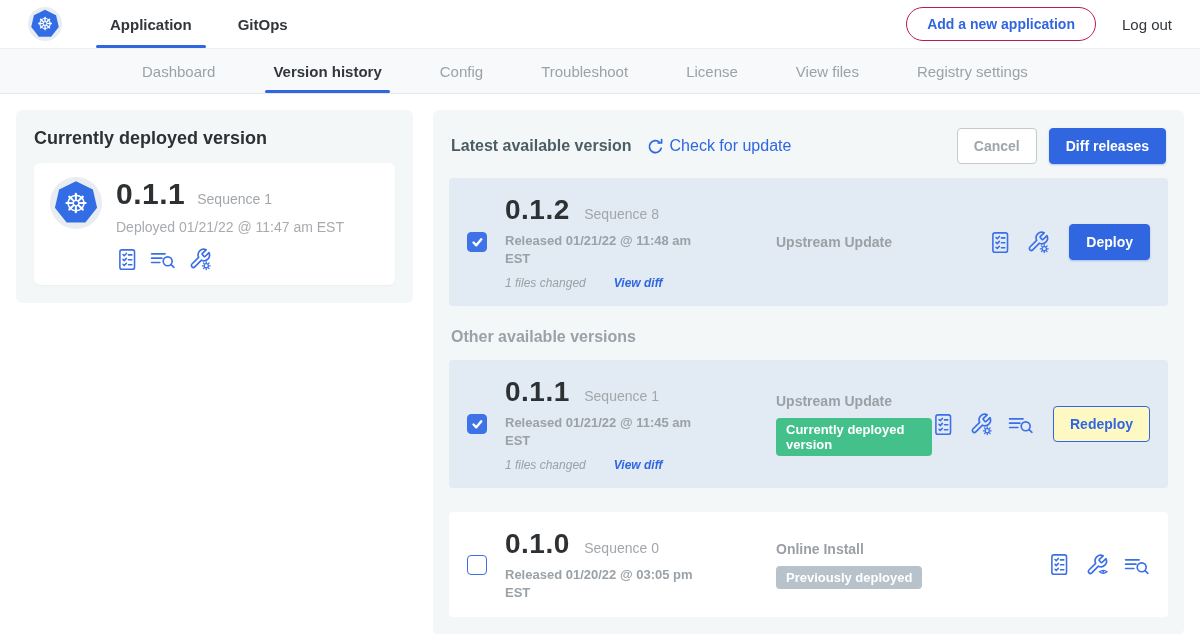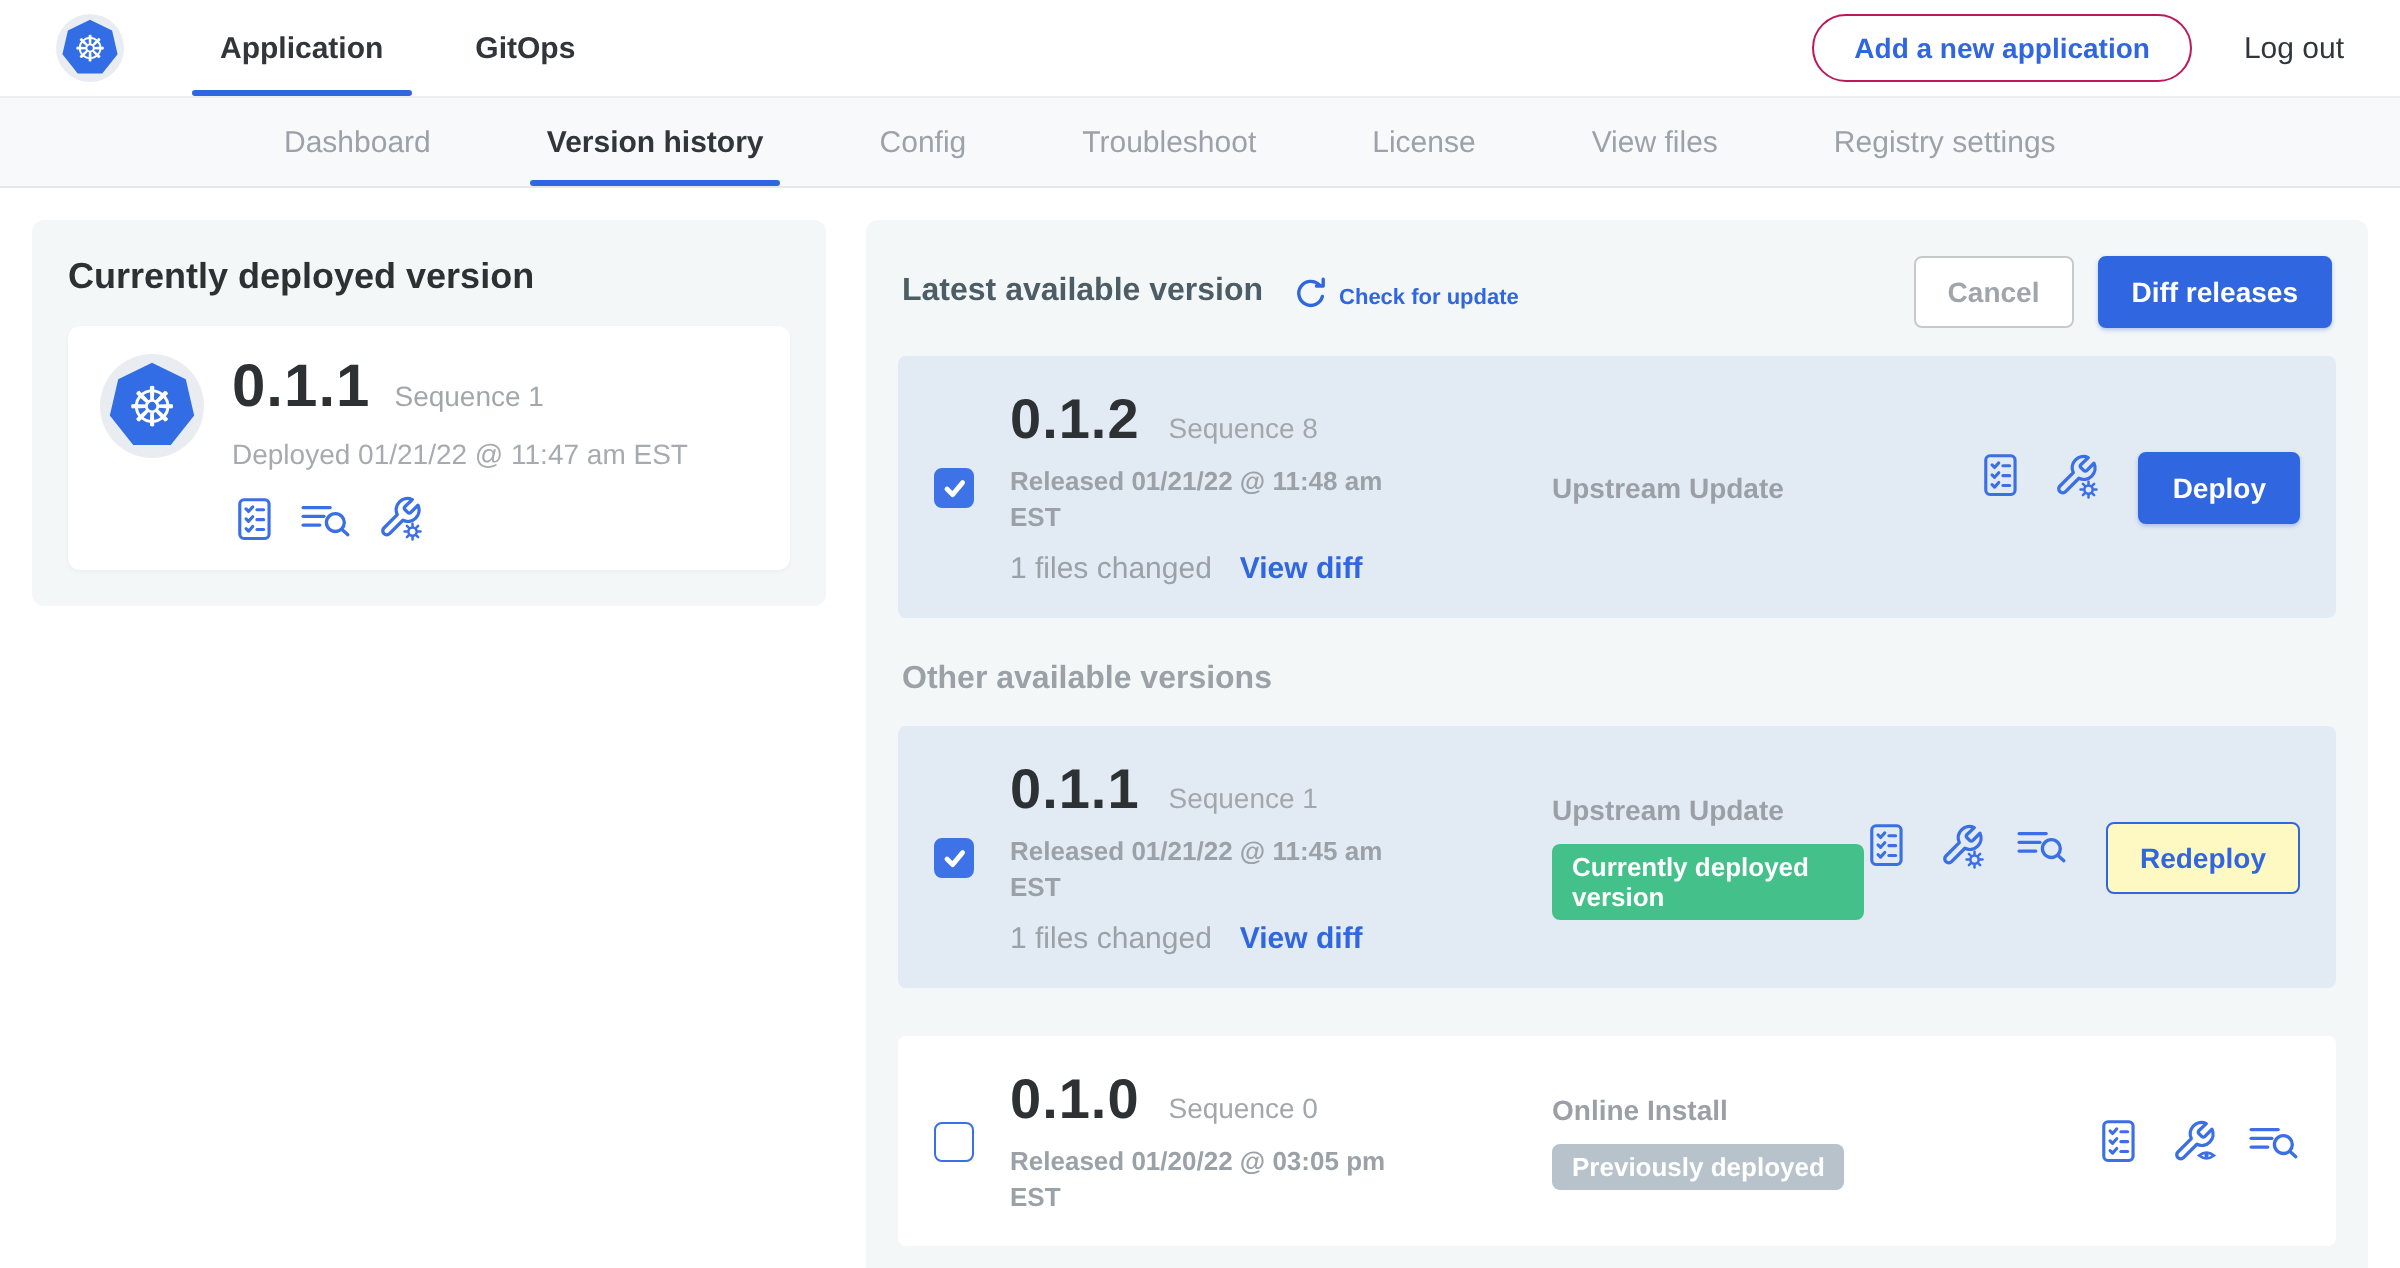--- a/index.html
+++ b/index.html
@@ -42,51 +42,51 @@
   .ver-line { display:flex; align-items:baseline; gap:12px; }
   .ver-big { font-size:30px; font-weight:800; color:#2d3134; letter-spacing:.5px; }
   .seq { font-size:14px; color:#a2a7ac; }
   .deployed-ts { font-size:14px; color:#a7abaf; margin-top:8px; }
   .icon-row { display:flex; align-items:center; gap:12px; margin-top:12px; }
   .ic { display:inline-flex; cursor:pointer; }
 
   
   .rp-head { display:flex; align-items:center; margin:4px 2px 14px; }
   .rp-title { font-size:16px; font-weight:bold; color:#4c5d66; margin-right:14px; }
-  .link-act { display:flex; align-items:flex-end; gap:6px; color:#3066e0; font-size:11px; font-weight:bold;
+  .link-act { display:flex; align-items:flex-end; gap:6px; color:#3066e0; font-size:16px; font-weight:normal;
     cursor:pointer; margin-right:22px; white-space:nowrap; }
   .rp-buttons { margin-left:auto; display:flex; gap:12px; }
   .btn { font-family:inherit; font-size:14px; font-weight:bold; border-radius:4px; padding:9px 16px; cursor:pointer; }
   .btn-cancel { background:#fff; border:1px solid #c6cacd; color:#9fa5aa; }
   .btn-primary { background:#3066e0; border:1px solid #3066e0; color:#fff; box-shadow:0 1px 2px rgba(48,102,224,.35); }
   .btn-outline { background:#fef9c3; border:1px solid #3066e0; color:#3066e0; }
 
   
   .vrow { background:#fff; border-radius:4px; display:flex; align-items:center; padding:16px 18px; }
   .vrow.selected { background:#e2ebf3; }
   .vrow + .vrow { margin-top:14px; }
   .cb { width:20px; height:20px; border:1px solid #3b6fe6; border-radius:4px; background:#fff;
     margin-right:18px; flex:0 0 auto; cursor:pointer; display:flex; align-items:center; justify-content:center; }
   .cb svg { display:none; }
   .cb.checked { background:#3e73e8; border-color:#3e73e8; }
   .cb.checked svg { display:block; }
   .vinfo { width:215px; flex:0 0 auto; }
   .vnum { font-size:28px; font-weight:800; color:#2d3134; letter-spacing:.5px; }
   .vinfo .seq { margin-left:10px; }
   .released { font-size:13px; font-weight:bold; color:#9aa1a7; margin-top:6px; width:190px; line-height:1.35; }
-  .files-line { display:flex; gap:14px; margin-top:9px; font-size:15px; }
+  .files-line { display:flex; gap:28px; margin-top:9px; font-size:12px;font-style:italic; }
   .files-changed { color:#9aa1a7; }
   .view-diff { color:#3066e0; font-weight:bold; cursor:pointer; }
   .vsource { flex:1; padding-left:56px; }
   .src-label { font-size:14px; font-weight:bold; color:#9aa0a6; }
   .badge { display:inline-block; margin-top:9px; font-size:13px; font-weight:bold; color:#fff;
     padding:4px 10px; border-radius:4px; }
   .badge-green { background:#44c08a; }
   .badge-gray { background:#b7c2cb; }
-  .vactions { display:flex; align-items:flex-start; gap:15px; margin-left:auto; }
+  .vactions { display:flex; align-items:center; gap:15px; margin-left:auto; }
   .vactions .btn { margin-left:4px; }
 
   .other-title { font-size:16px; color:#9aa1a7; margin:22px 2px 14px; }
   .gap-lg { margin-top:24px !important; }
 </style>
 </head>
 <body>
 
 <svg width="0" height="0" style="position:absolute">
   <defs>

